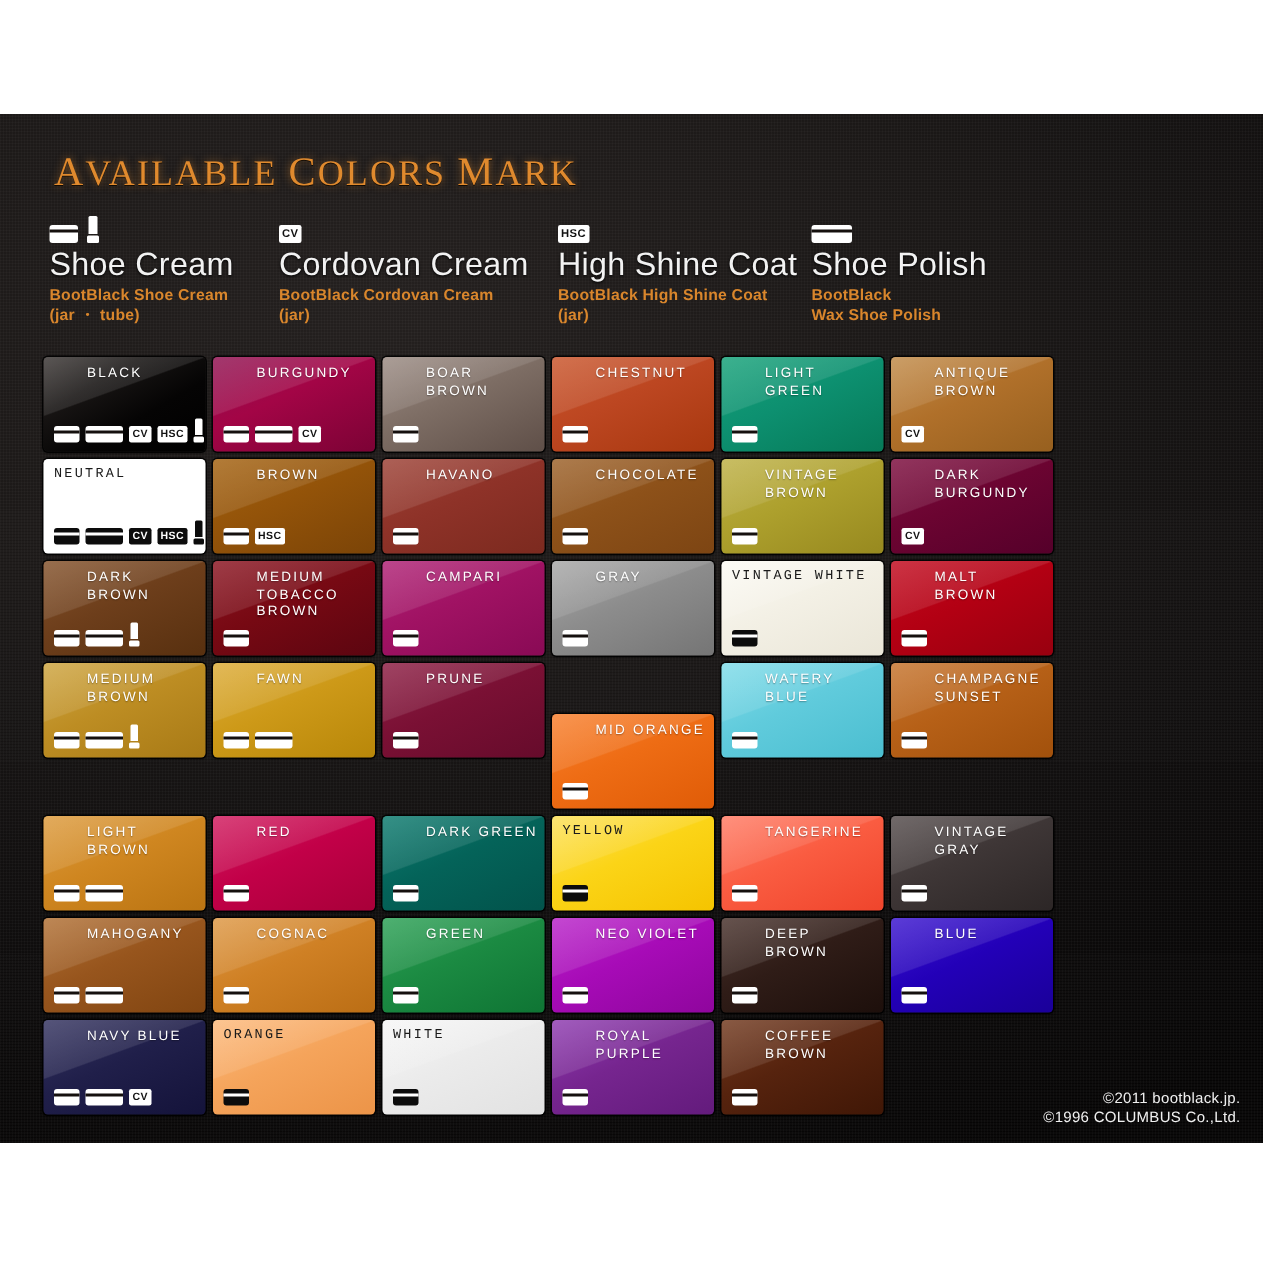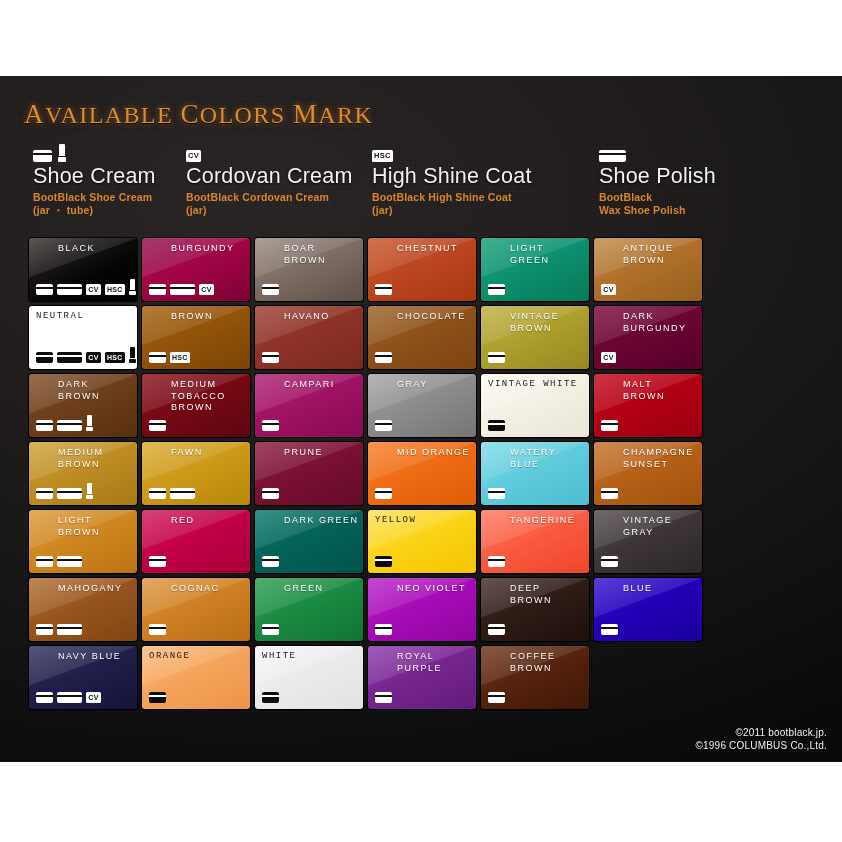--- a/index.html
+++ b/index.html
@@ -9,21 +9,21 @@
 
   #panel{
     position:absolute;left:0;top:76px;width:842px;height:686px;
     background:
       repeating-linear-gradient(0deg, rgba(255,255,255,0.022) 0px, rgba(255,255,255,0.022) 1px, rgba(0,0,0,0) 1px, rgba(0,0,0,0) 2px),
       repeating-linear-gradient(90deg, rgba(255,255,255,0.022) 0px, rgba(255,255,255,0.022) 1px, rgba(0,0,0,0) 1px, rgba(0,0,0,0) 2px),
       radial-gradient(120% 90% at 30% 18%, #24201f 0%, #1b1817 38%, #110f0f 68%, #050404 100%);
   }
 
   #title{
-    position:absolute;left:24px;top:99px;
+    position:absolute;left:36px;top:99px;
     font-family:"Liberation Serif",serif;
     font-size:24px;letter-spacing:1.4px;
     color:#e08a2e;
     text-shadow:0 0 6px rgba(224,138,46,0.55),0 1px 0 #000;
     white-space:nowrap;
   }
   #title .cap{font-size:27px;}
 
   
   #prodrow{position:absolute;left:33px;top:142px;width:780px;height:82px;}
@@ -144,21 +144,21 @@
 (jar)</div>
       </div>
       <div class="prod" style="left: 339px;">
         <div class="prod-icons">
           <span class="ic ic-badge">HSC</span>
         </div>
         <div class="prod-name">High Shine Coat</div>
         <div class="prod-sub">BootBlack High Shine Coat
 (jar)</div>
       </div>
-      <div class="prod" style="left: 566px;">
+      <div class="prod" style="left: 508px;">
         <div class="prod-icons">
           <span class="ic ic-jarwide"></span>
         </div>
         <div class="prod-name">Shoe Polish</div>
         <div class="prod-sub">BootBlack
 Wax Shoe Polish</div>
       </div>
     </div>
 
   <div id="grid">
@@ -326,21 +326,21 @@
             <span class="ic ic-jarwide"></span>
           </div>
         </div>
         <div class="sw lighttext" title="PRUNE" style="background: linear-gradient(155deg, rgb(140, 29, 67) 0%, rgb(122, 16, 52) 45%, rgb(102, 11, 43) 100%);">
           <div class="sheen"></div>
           <div class="label">PRUNE</div>
           <div class="icons">
             <span class="ic ic-jar"></span>
           </div>
         </div>
-        <div class="sw lighttext" title="MID ORANGE" style="background: linear-gradient(155deg, rgb(248, 127, 45) 0%, rgb(238, 108, 20) 45%, rgb(224, 92, 7) 100%);">
+        <div class="sw lighttext" title="MID ORANGE" style="background: linear-gradient(155deg, rgb(248, 127, 45) 0%, rgb(238, 108, 20) 45%, rgb(224, 92, 7) 100%); margin-top: 34px;">
           <div class="sheen"></div>
           <div class="label">MID ORANGE</div>
           <div class="icons">
             <span class="ic ic-jar"></span>
           </div>
         </div>
         <div class="sw lighttext" title="WATERY BLUE" style="background: linear-gradient(155deg, rgb(127, 219, 232) 0%, rgb(96, 203, 220) 45%, rgb(75, 190, 208) 100%);">
           <div class="sheen"></div>
           <div class="label">WATERY BLUE</div>
           <div class="icons">

